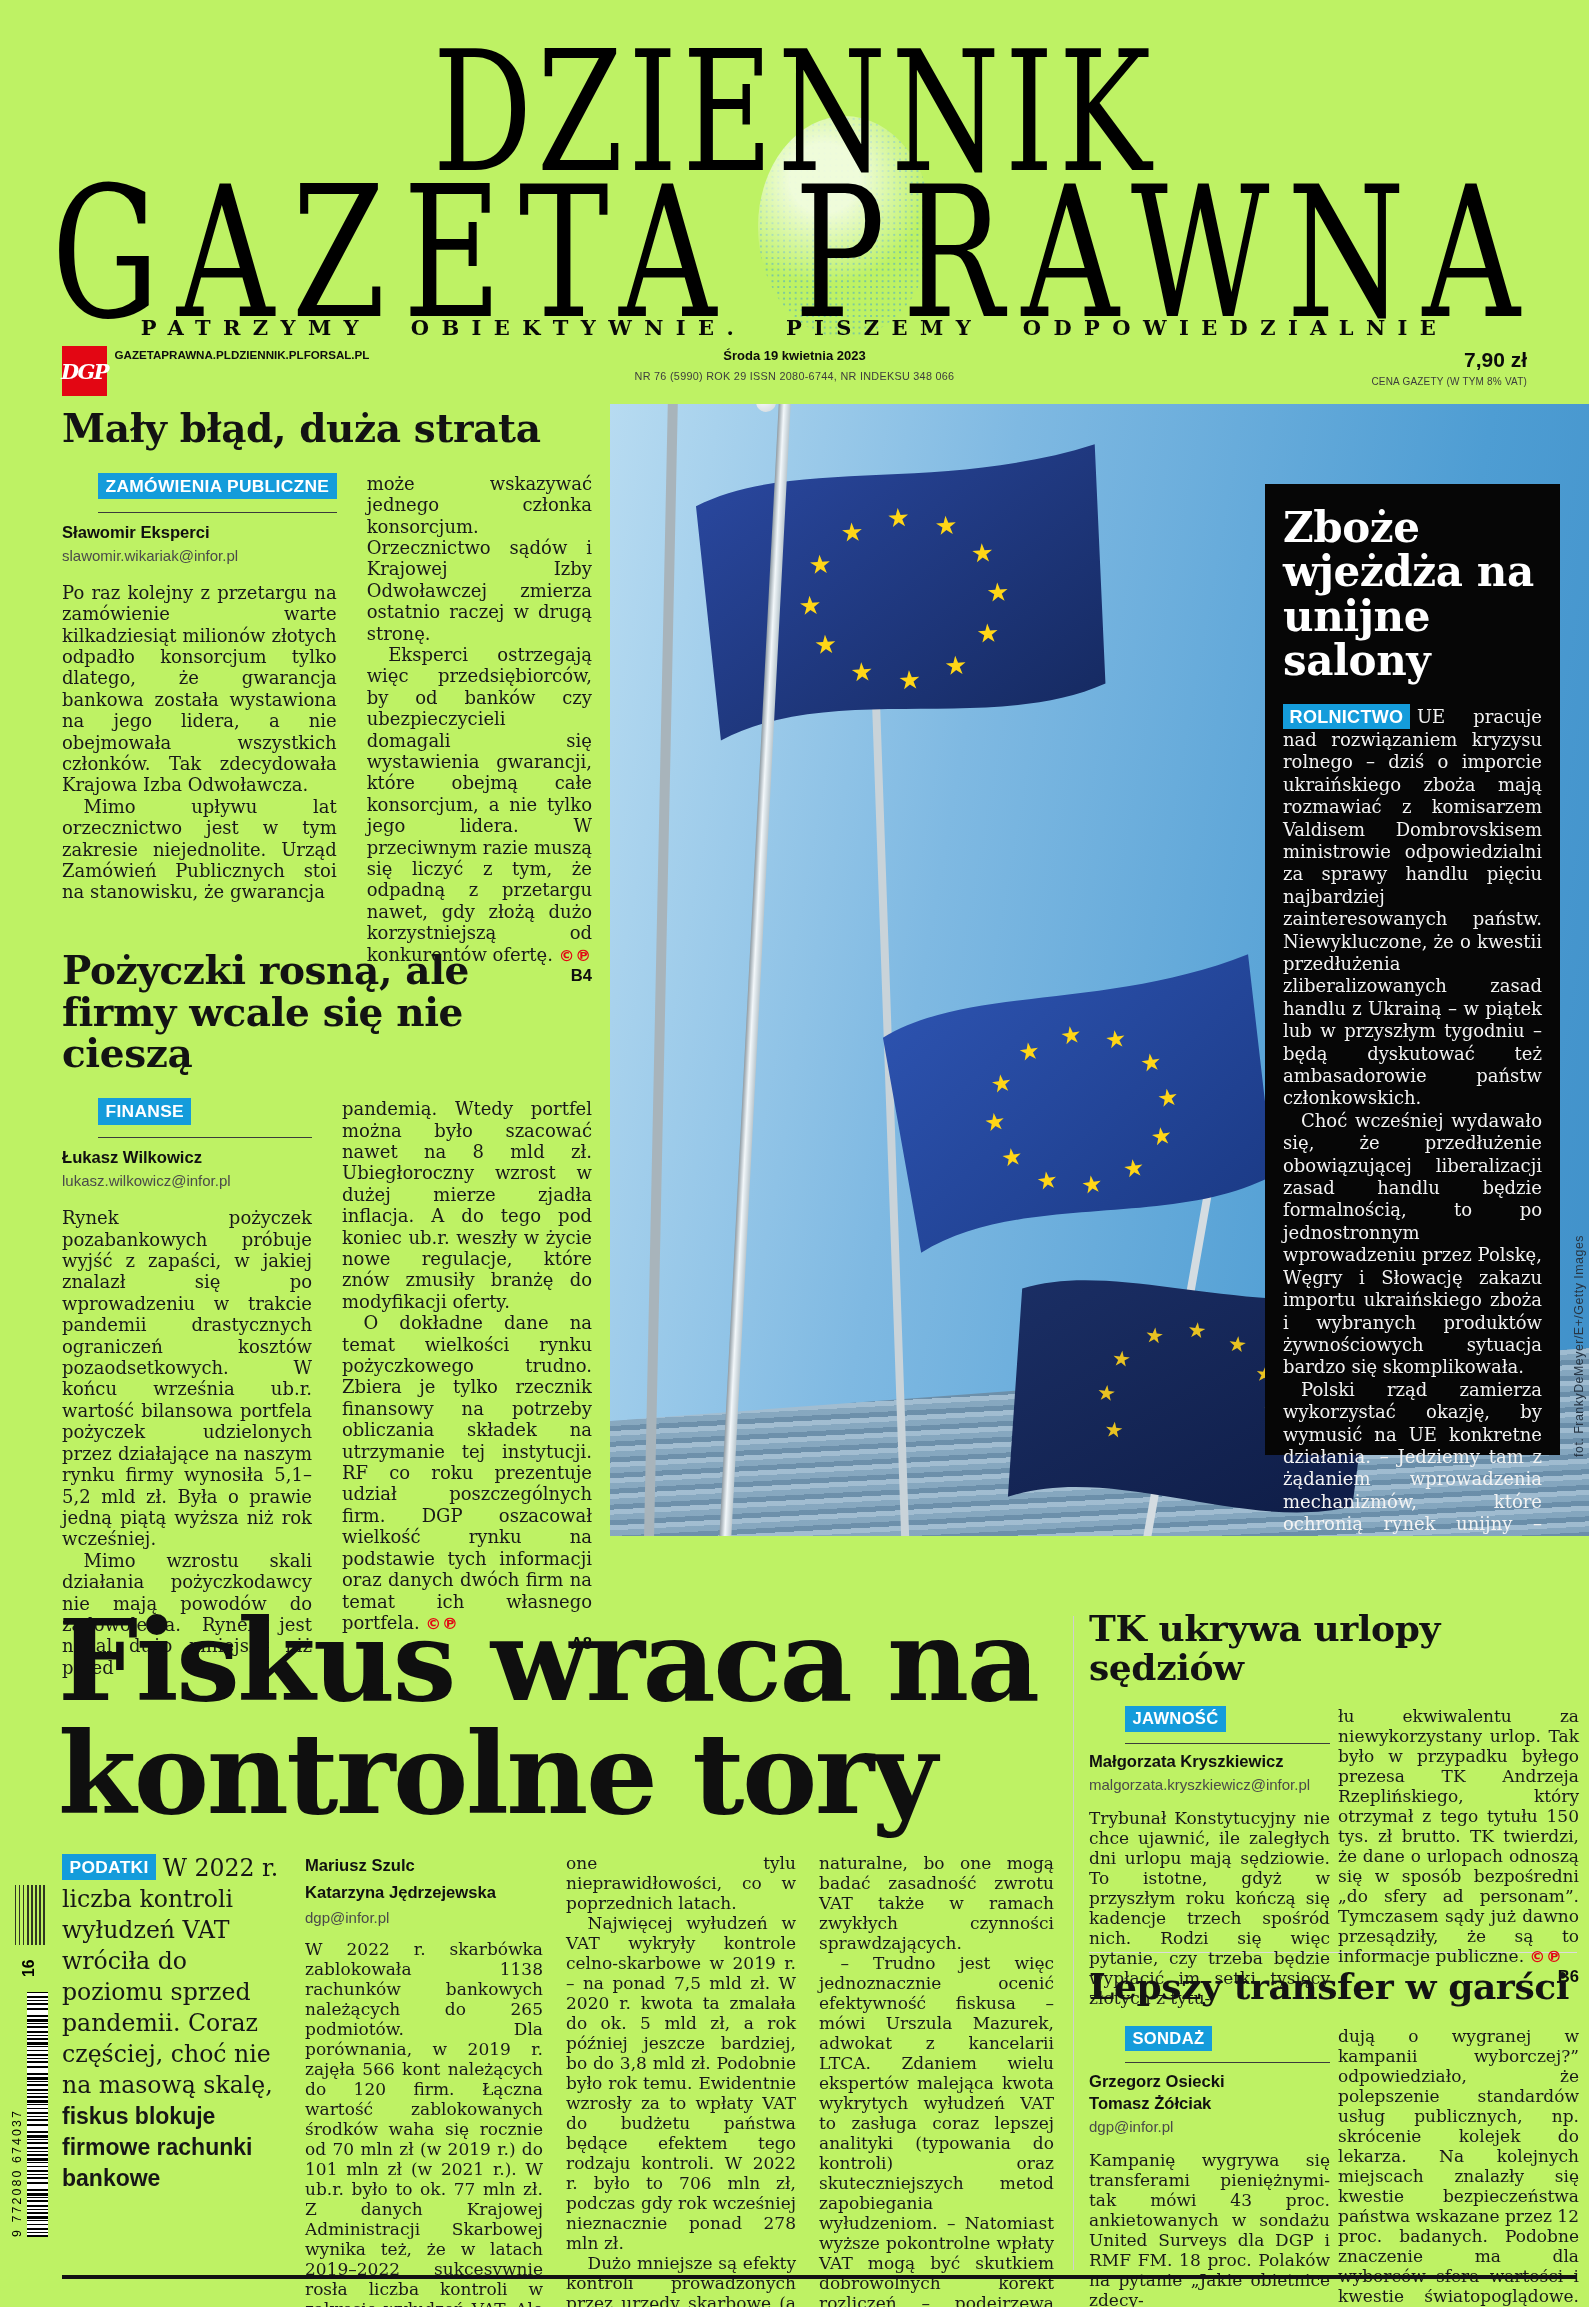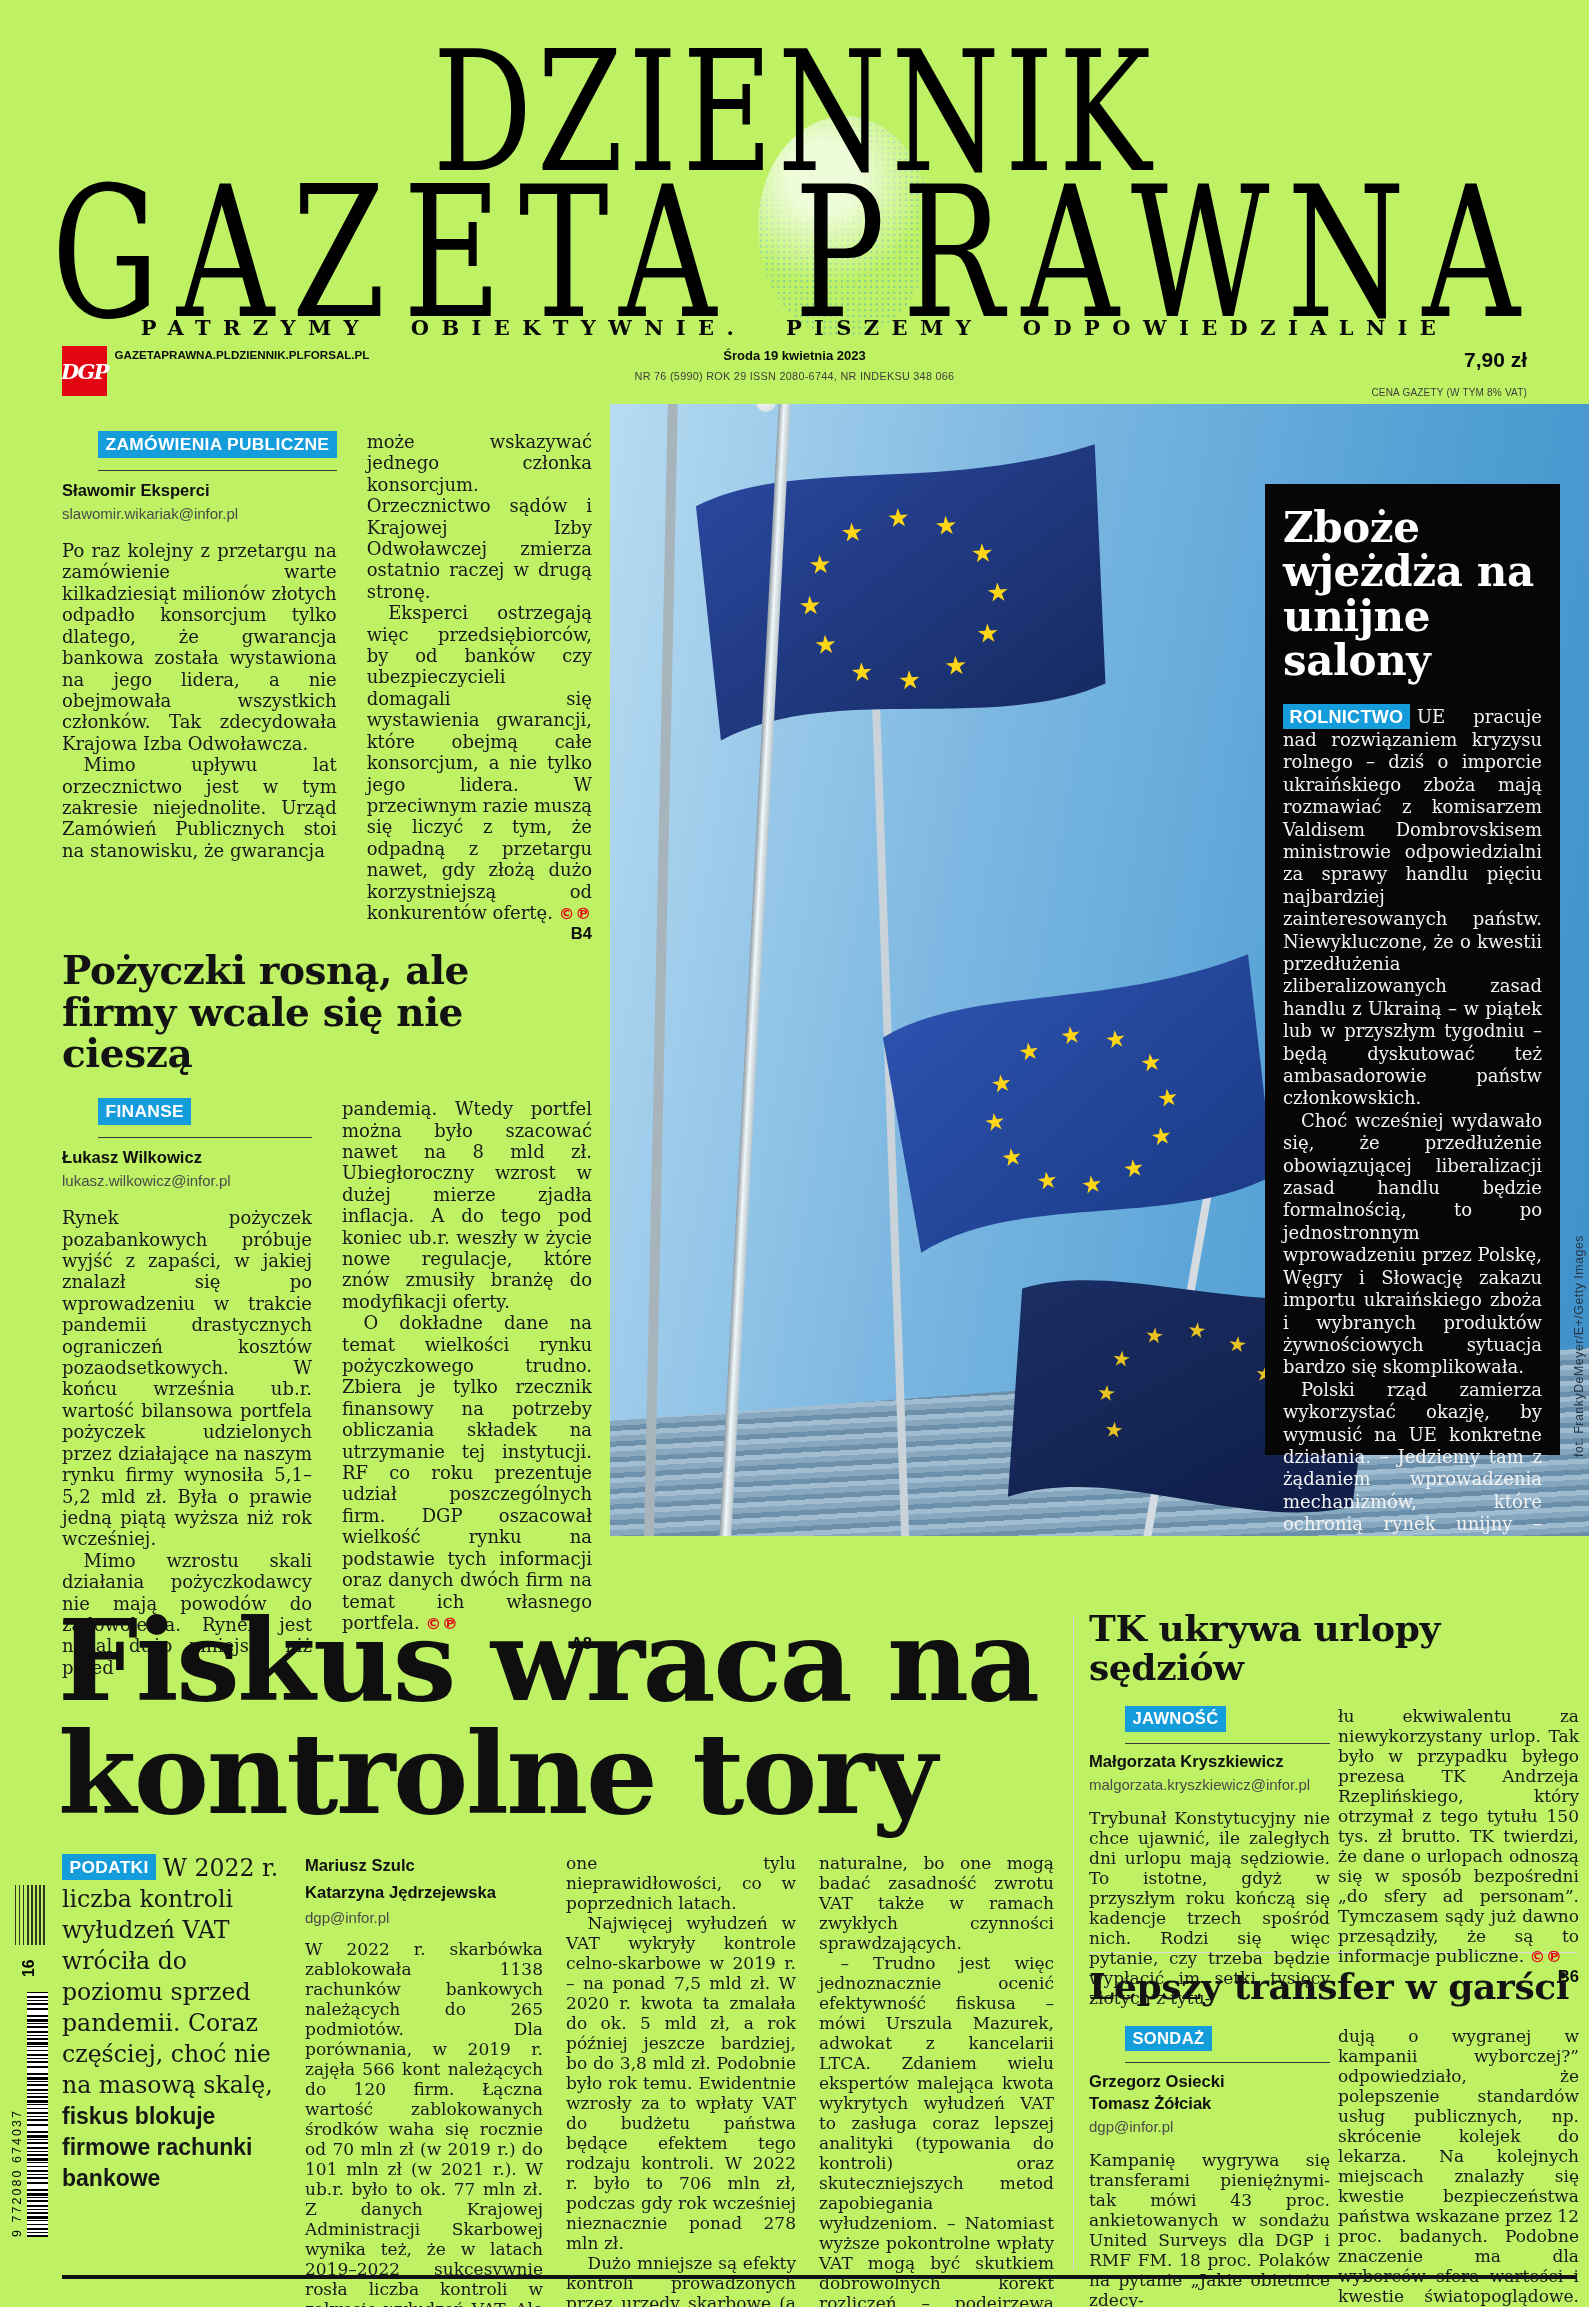--- a/index.html
+++ b/index.html
@@ -32,21 +32,21 @@
   .dgp-logo { width:45px; height:50px; background:#e30613; color:#fff; display:flex;
     align-items:center; justify-content:center; font-family:"DejaVu Serif",serif;
     font-style:italic; font-weight:bold; font-size:21px; letter-spacing:-1.7px; }
   .ib-sites { display:flex; justify-content:space-between; padding:1.7px 0; }
   .ib-sites span { font-family:"Liberation Sans",sans-serif; font-weight:bold; font-size:11.6px; color:#0d0d0d; line-height:1.2; }
   .ib-center { position:absolute; left:50%; transform:translateX(-50%); top:1.7px; text-align:center; }
   .ib-date { font-family:"Liberation Sans",sans-serif; font-weight:bold; font-size:13px; color:#0b0b0b; }
   .ib-issue { margin-top:7.5px; font-family:"Liberation Sans",sans-serif; font-size:10.8px; color:#3c3c3c; letter-spacing:0.3px; }
   .ib-right { position:absolute; right:0; top:1.7px; text-align:right; }
   .ib-price { font-family:"Liberation Sans",sans-serif; font-weight:bold; font-size:21px; color:#0b0b0b; }
-  .ib-pnote { margin-top:15px; font-family:"Liberation Sans",sans-serif; font-size:10px; color:#3c3c3c; letter-spacing:0.2px; }
+  .ib-pnote { margin-top:4px; font-family:"Liberation Sans",sans-serif; font-size:10px; color:#3c3c3c; letter-spacing:0.2px; }
   
   .kicker { display:inline-block; background:#149cdb; color:#fff;
     font-family:"Liberation Sans",sans-serif; font-weight:bold; font-size:17.4px;
     line-height:1; padding:5px 7.5px 4.1px; letter-spacing:0.3px; white-space:nowrap; }
   .kline { border-bottom:1.7px solid #3b3b3b; padding-bottom:12.4px; margin-bottom:9px;margin-left:36px; }
   .author { font-family:"Liberation Sans",sans-serif; font-weight:bold; font-size:16.6px; color:#101010; line-height:1.35; }
   .email  { font-family:"Liberation Sans",sans-serif; font-size:15px; color:#4a4a4a; line-height:1.3; margin-top:1.7px; }
   .body p { text-align:justify; color:#191919; }
   .body p.ind { text-indent:21.5px; }
   .cp { color:#e30613; font-family:"DejaVu Sans",sans-serif; font-weight:bold; font-size:15.7px; letter-spacing:0.8px; white-space:nowrap; }
@@ -144,20 +144,21 @@
       <div class="ib-date">Środa 19 kwietnia 2023</div>
       <div class="ib-issue">NR 76 (5990) ROK 29 ISSN 2080-6744, NR INDEKSU 348 066</div>
     </div>
     <div class="ib-right">
       <div class="ib-price">7,90 zł</div>
       <div class="ib-pnote">CENA GAZETY (W TYM 8% VAT)</div>
     </div>
   </div>
 
   <div class="article a1">
+    <h2 class="art-h">Mały błąd, duża strata</h2>
     <div class="art-grid">
       <div>
         <div class="kline">
           <span class="kicker">ZAMÓWIENIA PUBLICZNE</span>
         </div>
         <div class="author">Sławomir Eksperci</div>
         <div class="email">slawomir.wikariak@infor.pl</div>
         <div class="body body-start">
           <p>Po raz kolejny z przetargu na zamówienie warte kilkadziesiąt milionów złotych odpadło konsorcjum tylko dlatego, że gwarancja bankowa została wystawiona na jego lidera, a nie obejmowała wszystkich członków. Tak zdecydowała Krajowa Izba Odwoławcza.</p>
           <p class="ind">Mimo upływu lat orzecznictwo jest w tym zakresie niejednolite. Urząd Zamówień Publicznych stoi na stanowisku, że gwarancja</p>

